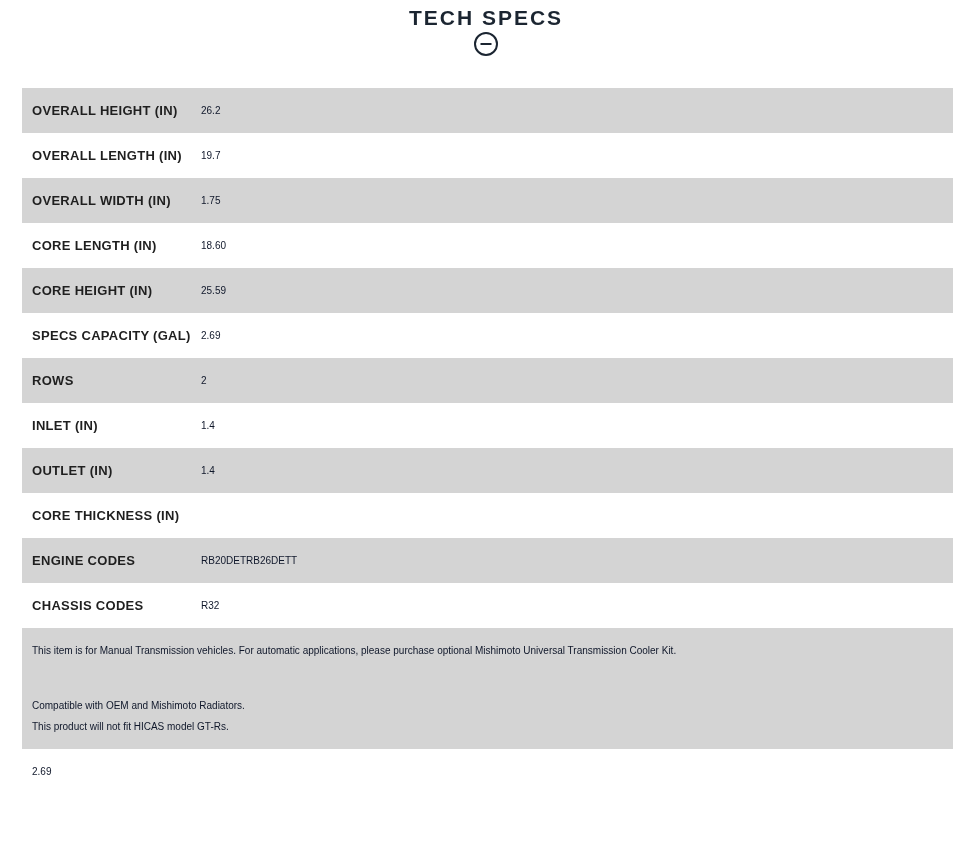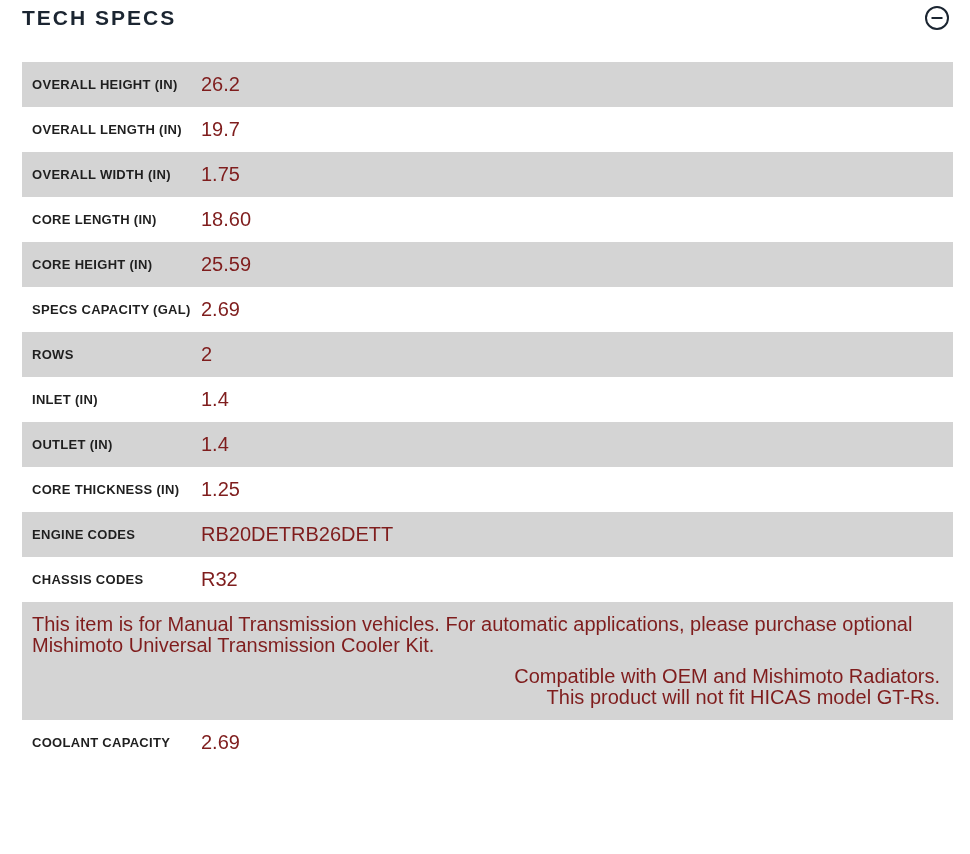--- a/index.html
+++ b/index.html
@@ -13,20 +13,21 @@
     height: 854px;
     background: #ffffff;
     overflow: hidden;
     box-sizing: border-box;
   }
   .section-header {
     display: flex;
     justify-content: space-between;
     align-items: center;
     padding: 5px 20px 0 22px;
+    flex-direction: column;
   }
   .section-title {
     margin: 0;
     font-size: 21px;
     font-weight: bold;
     letter-spacing: 2px;
     color: #1b2531;
     line-height: 26px;
   }
   .collapse-btn {
@@ -41,48 +42,47 @@
     align-items: center;
     justify-content: center;
   }
   .spec-table {
     margin: 31px 17px 0 22px;
   }
   .spec-row {
     display: flex;
     align-items: flex-start;
     min-height: 45px;
-    padding: 12px 13px 12px 10px;
+    padding: 12px 20px 12px 10px;
     box-sizing: border-box;
   }
   .spec-row:nth-child(odd) {
     background: #d4d4d4;
   }
   .spec-label {
     flex: 0 0 169px;
     width: 169px;
     font-weight: bold;
     font-size: 13px;
     letter-spacing: 0.3px;
     color: #1f1f1f;
     line-height: 21px;
     box-sizing: border-box;
   }
   .spec-value {
     flex: 1;
-    font-size: 20px;
-    color: #7f1d1d;
+    font-size: 10px;
+    color: #0f172a;
     line-height: 21px;
   }
   .spec-value p {
     margin: 0;
   }
   .spec-value p + p {
-    margin-top: 10px;
-    text-align: right;
+    margin-top: 34px;
   }
 </style>
 </head>
 <body>
 
 <div class="page">
   <div class="section-header">
     <h2 class="section-title">TECH SPECS</h2>
     <button class="collapse-btn" aria-label="Collapse tech specs">
       <svg width="26" height="26" viewBox="0 0 26 26">
@@ -142,42 +142,38 @@
         </div>
       </div>
       <div class="spec-row">
         <div class="spec-label">OUTLET (IN)</div>
         <div class="spec-value">
           <p>1.4</p>
         </div>
       </div>
       <div class="spec-row">
         <div class="spec-label">CORE THICKNESS (IN)</div>
-        <div class="spec-value">
-          <p>1.25</p>
-        </div>
       </div>
       <div class="spec-row">
         <div class="spec-label">ENGINE CODES</div>
         <div class="spec-value">
           <p>RB20DETRB26DETT</p>
         </div>
       </div>
       <div class="spec-row">
         <div class="spec-label">CHASSIS CODES</div>
         <div class="spec-value">
           <p>R32</p>
         </div>
       </div>
       <div class="spec-row">
         <div class="spec-value">
           <p>This item is for Manual Transmission vehicles. For automatic applications, please purchase optional Mishimoto Universal Transmission Cooler Kit.</p>
           <p>Compatible with OEM and Mishimoto Radiators.<br>This product will not fit HICAS model GT-Rs.</p>
         </div>
       </div>
       <div class="spec-row">
-        <div class="spec-label">COOLANT CAPACITY</div>
         <div class="spec-value">
           <p>2.69</p>
         </div>
       </div>
     </div>
 </div>
 
 </body></html>

